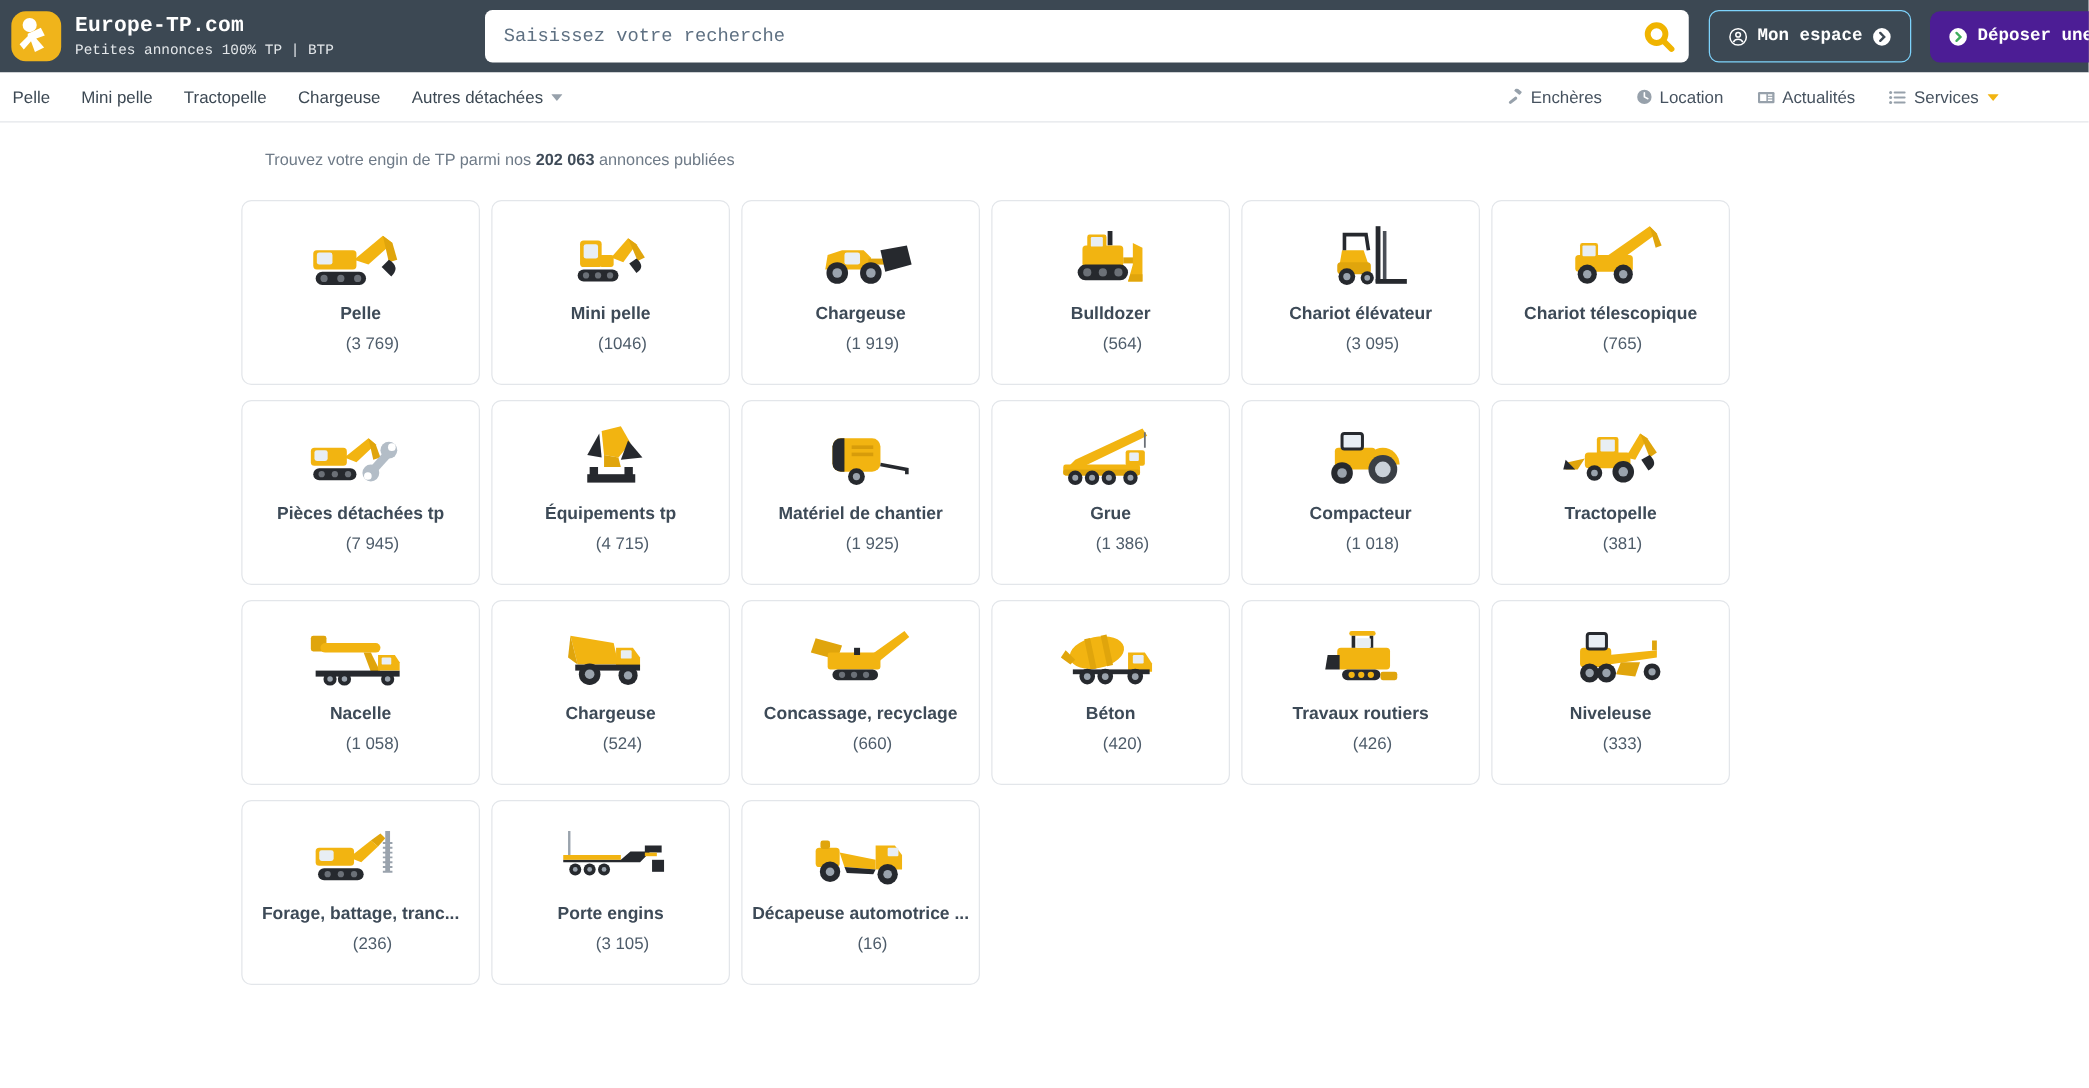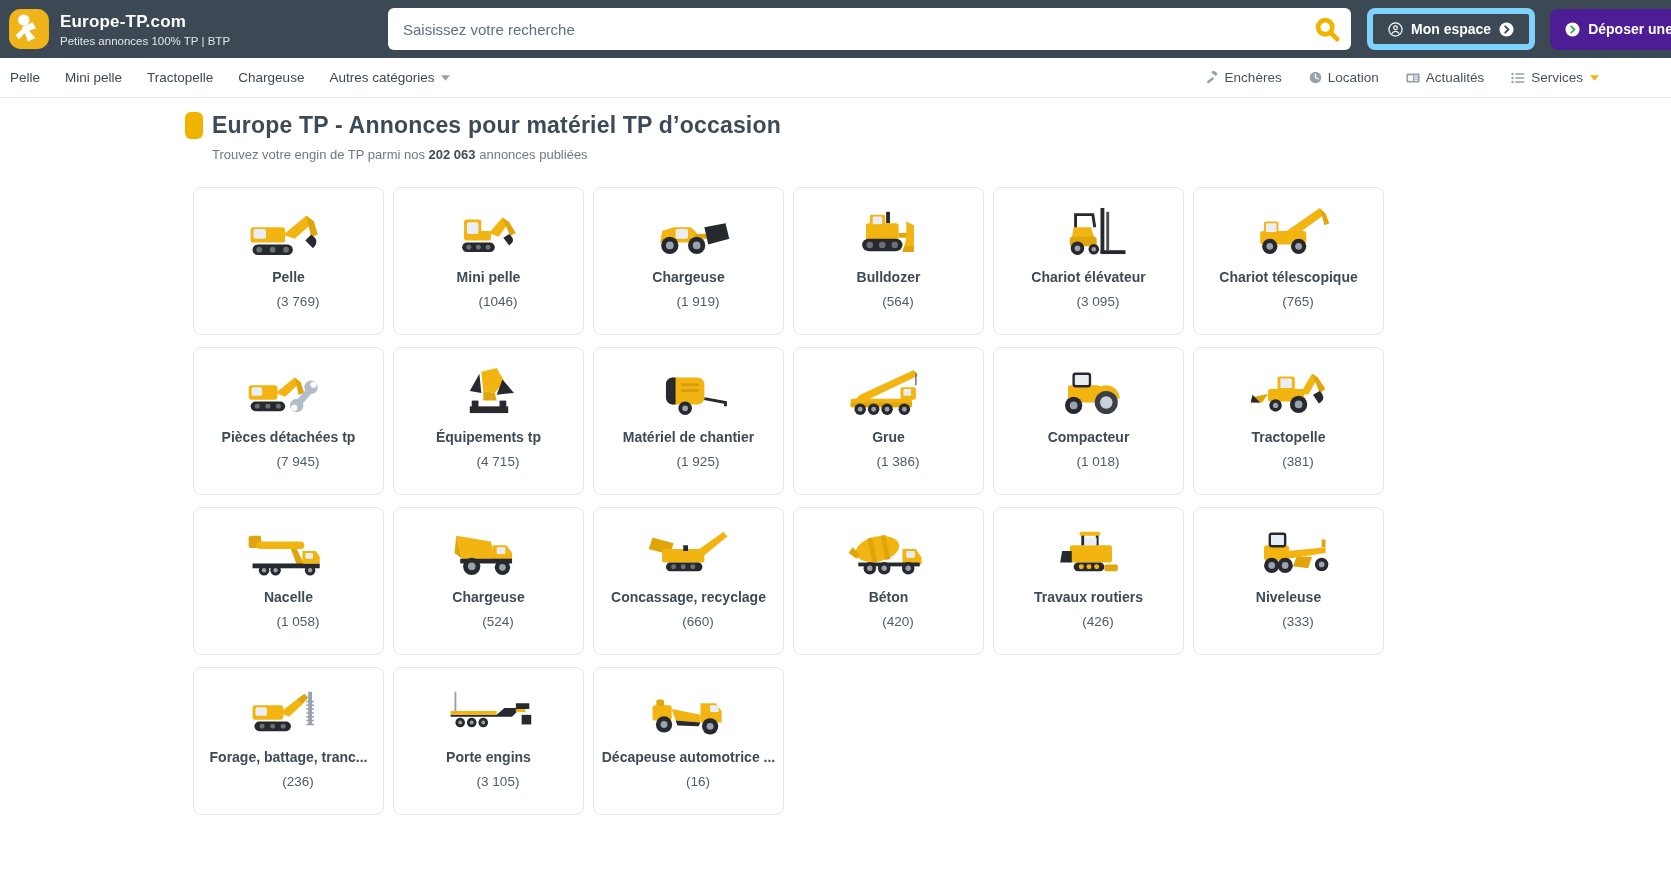--- a/index.html
+++ b/index.html
@@ -5,33 +5,33 @@
   * { box-sizing: border-box; margin: 0; padding: 0; }
   html,body { width:1671px; height:870px; }
   body {
     background:#fff;
     font-family:"Liberation Sans","DejaVu Sans",sans-serif;
     color:#3C4853;
     overflow:hidden;
   }
 
   
-  .topbar { display:flex; align-items:center; height:58px; background:#3C4853; padding-left:8px; }
+  .topbar { display:flex; align-items:center; height:58px; background:#3C4853; padding-left:8px;font-family:Liberation Mono, monospace; }
   .logo-link { flex:none; width:42px; height:42px; display:flex; cursor:pointer; }
   .brand { margin-left:10px; width:322px; flex:none; }
   .brand-title { color:#fff; font-size:17px; font-weight:bold; letter-spacing:.2px; }
   .brand-sub { color:#E3E7EA; font-size:11.5px; margin-top:3px; }
   .search-wrap { position:relative; width:963px; flex:none; margin-left:6px; }
   .search-input { width:100%; height:42px; border:none; border-radius:6px; padding:0 48px 0 15px;
     font-size:15px; color:#3C4853; outline:none; font-family:inherit; background:#fff; }
   .search-input::placeholder { color:#5E7082; }
   .search-btn { position:absolute; right:8px; top:7px; width:32px; height:28px; background:none;
     border:none; cursor:pointer; display:flex; align-items:center; justify-content:center; }
   .account-btn { margin-left:16px; height:42px; padding:0 15px; display:flex; align-items:center; gap:8px;
-    background:transparent; border:6px solid #7dd3fc; border-radius:8px; color:#fff; font-weight:bold;
+    background:transparent; border:1px solid #7dd3fc; border-radius:8px; color:#fff; font-weight:bold;
     font-size:14px; cursor:pointer; font-family:inherit; white-space:nowrap; }
   .post-btn { margin-left:15px; margin-right:99px; height:41px; padding:0 15px; display:flex; align-items:center;
     gap:8px; background:#4c1d95; border:none; border-radius:8px; color:#fff; font-weight:bold;
     font-size:14px; cursor:pointer; font-family:inherit; white-space:nowrap; }
 
   
   .navbar { display:flex; align-items:center; height:40px; border-bottom:1px solid #E3E6EA;
     background:#fff; font-size:13.5px; }
   .nav-left { display:flex; align-items:center; gap:25px; padding-left:10px; }
   .nav-right { margin-left:auto; display:flex; align-items:center; gap:27px; padding-right:72px; color:#46525F; }
@@ -130,21 +130,21 @@
         <span>Tractopelle</span>
 
       </a>
 
       <a class="nav-item">
         <span>Chargeuse</span>
 
       </a>
 
       <a class="nav-item">
-        <span>Autres catégories</span>
+        <span>Autres détachées</span>
         <span class="caret caret-gray">
           <svg viewBox="0 0 10 6" width="9" height="6">
             <path d="M0,0 h10 L5,6 Z" fill="currentColor"></path>
           </svg>
         </span>
       </a>
     </div>
   <div class="nav-right">
 
       <a class="nav-item" style="color:#46525F">
@@ -198,24 +198,20 @@
         <span class="caret caret-yellow">
           <svg viewBox="0 0 10 6" width="9" height="6">
             <path d="M0,0 h10 L5,6 Z" fill="currentColor"></path>
           </svg>
         </span>
       </a>
     </div>
 </nav>
 
 <main class="main">
-  <div class="title-row">
-    <span class="title-badge"></span>
-    <h1 class="page-title">Europe TP - Annonces pour matériel TP d’occasion</h1>
-  </div>
   <p class="subtitle">
     <span>Trouvez votre engin de TP parmi nos</span>
     <b>202 063</b>
     <span>annonces publiées</span>
   </p>
 
   <div class="grid">
 
       <a class="card">
         <span class="card-img">

